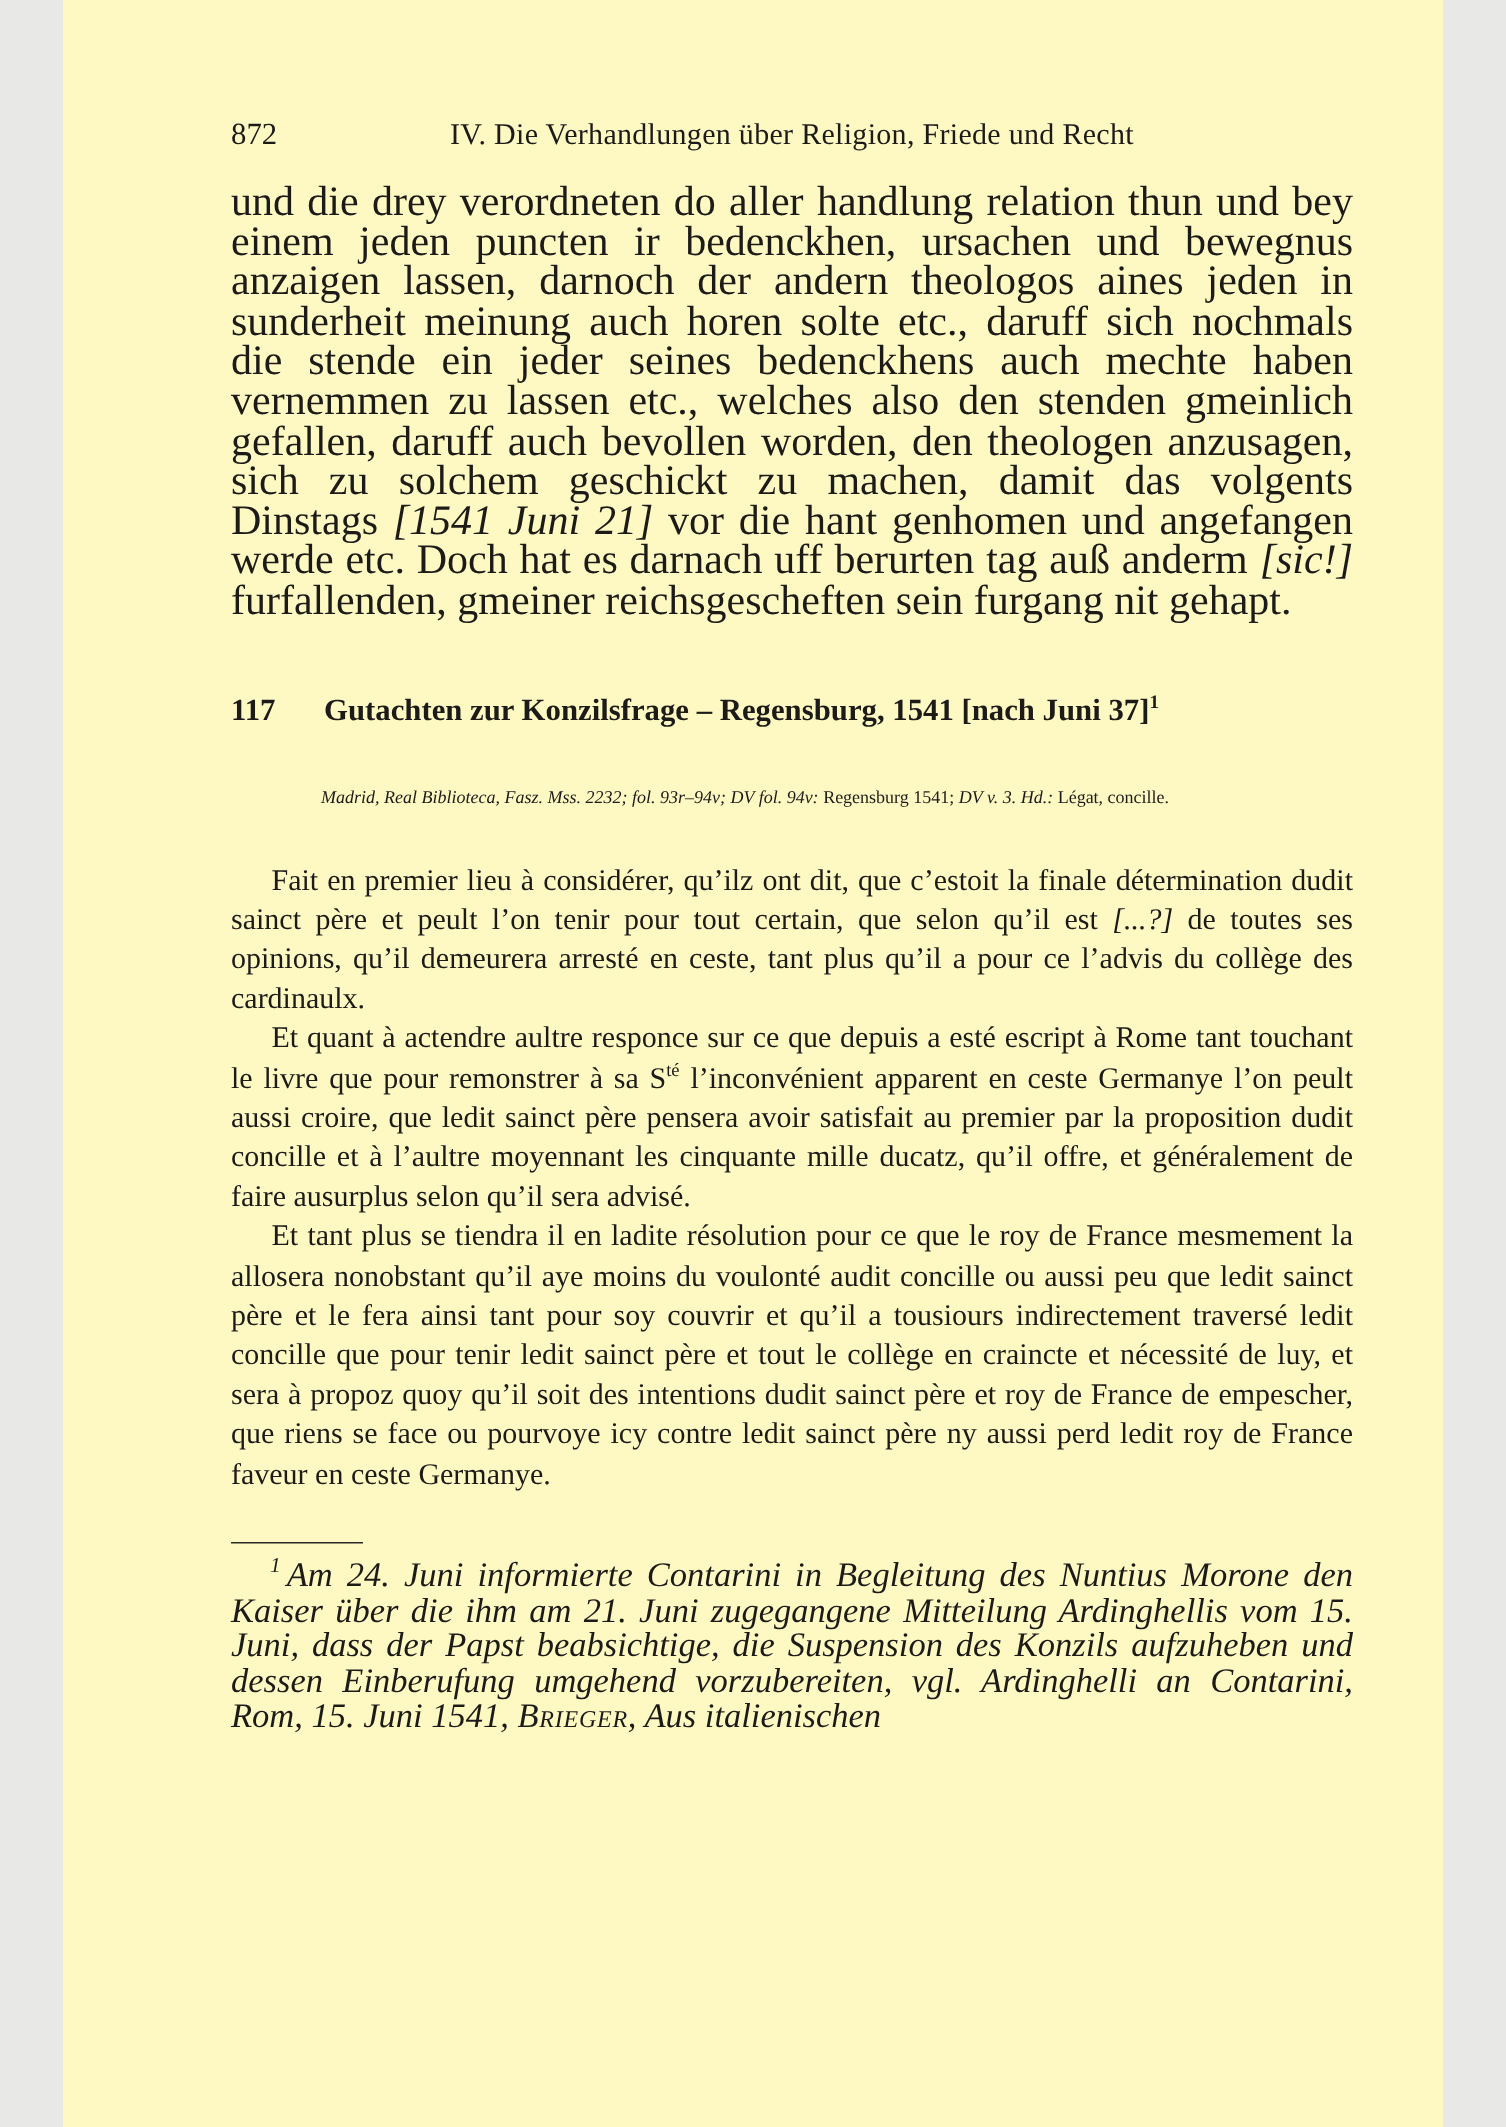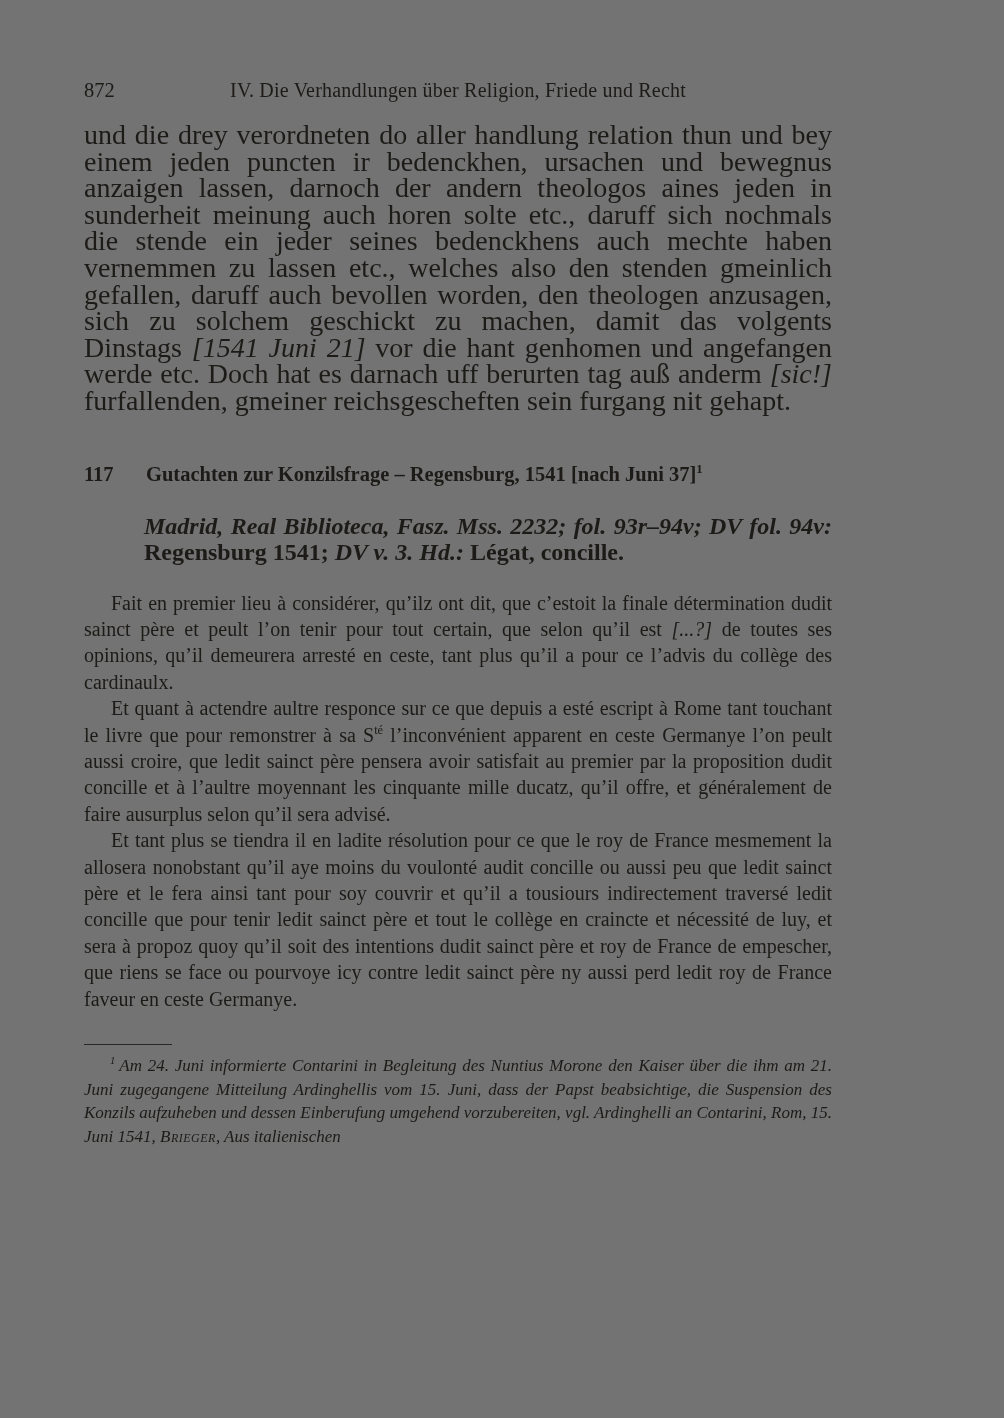--- a/index.html
+++ b/index.html
@@ -1,25 +1,25 @@
 <!DOCTYPE html>
 <html lang="de"><head>
 <meta charset="utf-8">
 <style>
   html, body { margin: 0; padding: 0; background: #e8e8e6; }
   .page {
     position: relative;
-    width: 1004px;
+    width: 920px;
     height: 1418px;
     margin: 0 auto;
-    background: #737373;
+    background: #fef9c3;
     color: #1d1b18;
     font-family: "Liberation Serif", "DejaVu Serif", serif;
     box-sizing: border-box;
-    padding: 78px 96px 0 84px;
+    padding: 78px 96px 0 112px;
     overflow: hidden;
   }
   .text-block { width: 748px; }
 
   
   .running-head {
     position: relative;
     font-size: 20px;
     line-height: 24px;
     margin-bottom: 20px;
@@ -53,24 +53,23 @@
     line-height: 27px;
     font-weight: bold;
     justify-content: space-between;
   }
   .doc-number { width: 62px; flex: 0 0 62px; }
   .doc-title { flex: 1; }
 
   
   .source-note {
     margin: 25px 0 0 60px;
-    font-size: 24px;
-    line-height: 26px;
+    font-size: 12px;
+    line-height: 36px;
     text-align: justify;
-    font-weight: bold;
   }
   .source-note .rm { font-style: normal; }
 
   
   .body-text { margin-top: 25px; }
   .body-text p {
     margin: 0;
     font-size: 20px;
     line-height: 26.4px;
     text-align: justify;
@@ -85,21 +84,21 @@
 
   
   .footnote-rule {
     margin-top: 32px;
     width: 88px;
     height: 0;
     border-top: 1.5px solid #2a2824;
   }
   .footnote {
     margin-top: 9px;
-    font-size: 17px;
+    font-size: 23px;
     line-height: 23.6px;
     font-style: italic;
     text-align: justify;
     text-indent: 26px;
   }
   .footnote sup { font-style: italic; margin-right: 4px; }
   .smallcaps {
     font-variant: small-caps;
     letter-spacing: 0.5px;
   }

